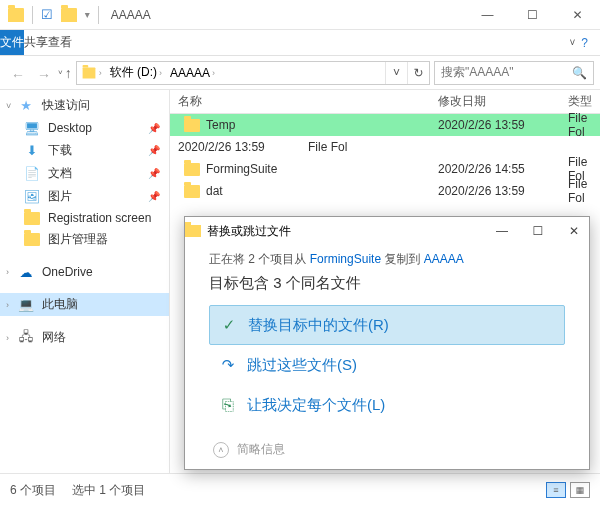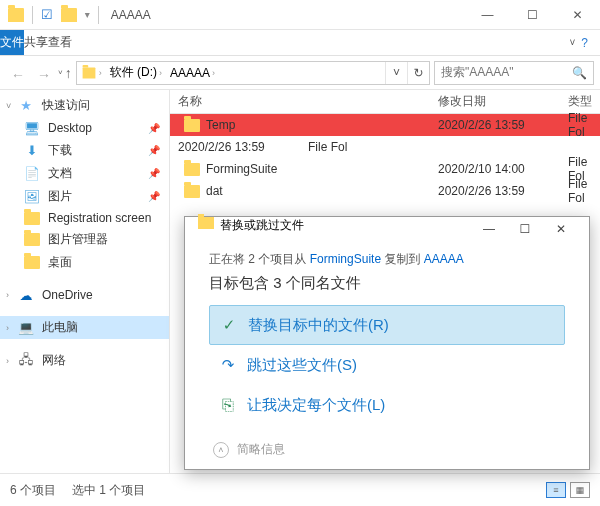--- a/index.html
+++ b/index.html
@@ -49,30 +49,30 @@
 .ico.pc { color: #5a5a5a; }
 .ico.net { color: #5a5a5a; }
 
 .file-list { flex: 1; overflow: hidden; }
 .col-header { height: 24px; display: flex; align-items: center; border-bottom: 1px solid #e5e5e5; font-size: 12px; color: #555; }
 .col { padding: 0 8px; }
 .col.name { width: 260px; }
 .col.date { width: 130px; }
 .col.type { flex: 1; }
 .file-row { height: 22px; display: flex; align-items: center; font-size: 12px; color: #333; }
-.file-row.sel { background: #ef4444; }
+.file-row.sel { background: #86efac; }
 .file-row .col.name { display: flex; align-items: center; gap: 6px; padding-left: 14px; }
 
 .statusbar { position: absolute; bottom: 0; left: 0; right: 0; height: 24px; border-top: 1px solid #e5e5e5; display: flex; align-items: center; font-size: 12px; color: #555; padding: 16px 10px; gap: 16px; background: #fff; }
 .view-icons { margin-left: auto; display: flex; gap: 4px; }
 .vico { width: 20px; height: 16px; border: 1px solid #999; display: flex; align-items: center; justify-content: center; font-size: 9px; color: #666; }
 .vico.active { background: #cce8ff; border-color: #2b7cd3; }
 
 .dialog { position: absolute; left: 184px; top: 216px; width: 406px; height: 254px; background: #fff; border: 1px solid #999; box-shadow: 0 4px 16px rgba(0,0,0,0.3); }
-.dlg-title { height: 28px; display: flex; align-items: flex-start; padding: 0 13px; font-size: 12px; }
+.dlg-title { height: 28px; display: flex; align-items: center; padding: 0 0; font-size: 12px; }
 .dlg-title .fico { width: 16px; height: 12px; background: #ffd75e; margin-right: 6px; position: relative; }
 .dlg-title .fico::before { content: ""; position: absolute; top: -3px; left: 0; width: 6px; height: 3px; background: #ffd75e; }
 .dlg-controls { margin-left: auto; display: flex; gap: 6px; }
 .dlg-ctrl { width: 30px; height: 24px; display: flex; align-items: center; justify-content: center; color: #444; }
 .dlg-body { padding: 6px 24px 8px 24px; font-size: 12px; }
 .dlg-line { color: #555; margin-bottom: 6px; }
 .dlg-line .lnk { color: #0066cc; }
 .dlg-line2 { font-size: 15px; color: #333; margin-bottom: 12px; }
 .dlg-opt { height: 40px; display: flex; align-items: center; gap: 10px; padding: 0 10px; font-size: 15px; color: #1979ca; border-radius: 2px; }
 .dlg-opt.sel { background: #cde8f6; border: 1px solid #8cc9e8; }
@@ -170,24 +170,20 @@
         <span class="pin">📌</span>
       </div>
     <div class="side-item">
         <span class="ico folder"></span>
         <span style="white-space:nowrap;overflow:hidden;text-overflow:clip;max-width:110px">Registration screen</span>
       </div>
     <div class="side-item">
         <span class="ico folder"></span>
         <span>图片管理器</span>
       </div>
-    <div class="side-item">
-        <span class="ico folder"></span>
-        <span>桌面</span>
-      </div>
     <div class="side-sep"></div>
     <div class="side-item head">
         <span class="twisty">›</span>
         <span class="ico onedrive">☁</span>
         <span>OneDrive</span>
       </div>
     <div class="side-sep"></div>
     <div class="side-item head selected">
         <span class="twisty">›</span>
         <span class="ico pc">💻</span>
@@ -218,21 +214,21 @@
         </div>
         <div class="file-row">
           <div class="col date">2020/2/26 13:59</div>
           <div class="col type">File Fol</div>
         </div>
         <div class="file-row">
           <div class="col name">
             <span class="ico folder"></span>
             <span>FormingSuite</span>
           </div>
-          <div class="col date">2020/2/10 14:00</div>
+          <div class="col date">2020/2/26 14:55</div>
           <div class="col type">File Fol</div>
         </div>
         <div class="file-row">
           <div class="col name">
             <span class="ico folder"></span>
             <span>dat</span>
           </div>
           <div class="col date">2020/2/26 13:59</div>
           <div class="col type">File Fol</div>
         </div>

